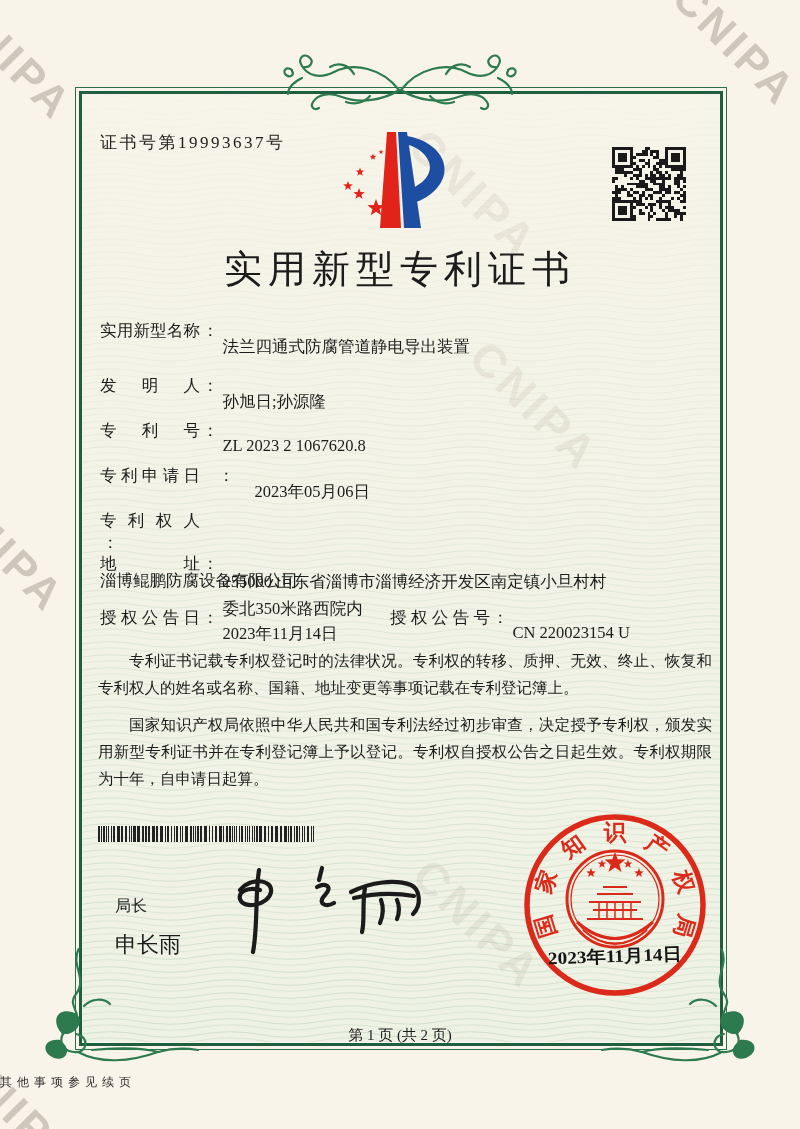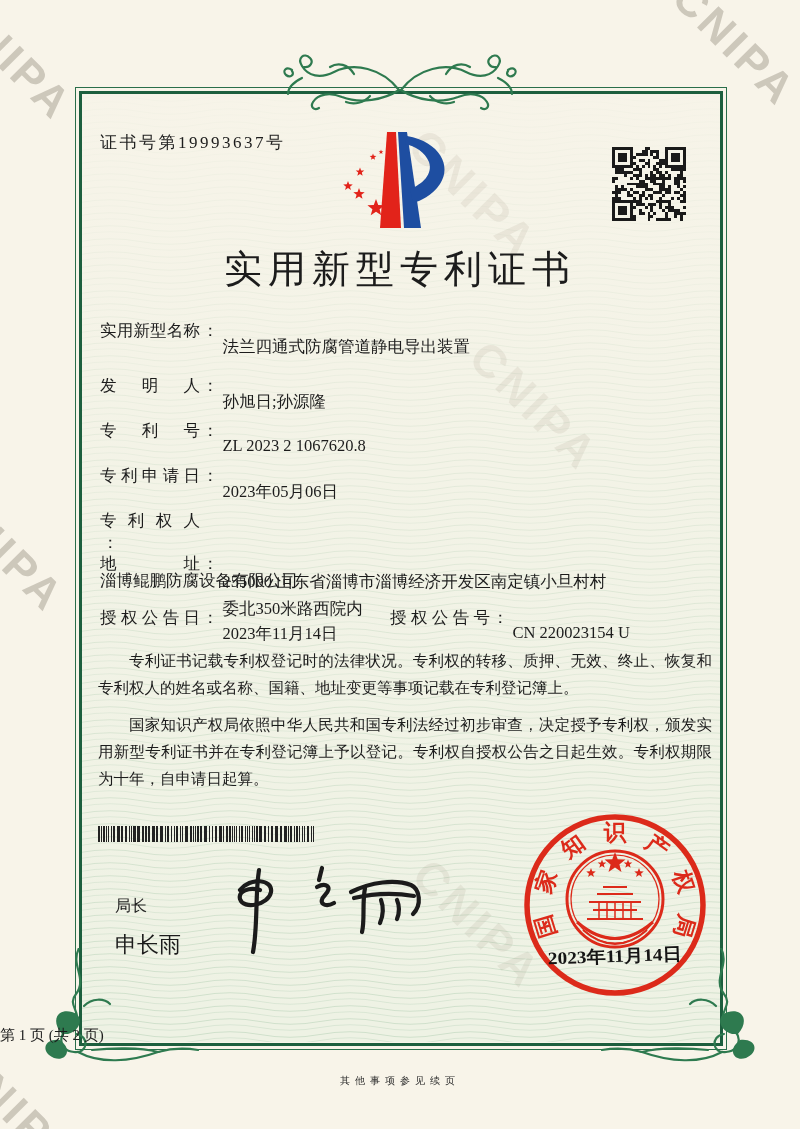--- a/index.html
+++ b/index.html
@@ -33,41 +33,41 @@
     font-size:17px; letter-spacing:2.5px;}
   .logo{position:absolute; left:330px; top:126px; z-index:4;}
   .qr{position:absolute; left:612px; top:147px; width:74px; height:74px; z-index:4;}
   .title{position:absolute; left:0; right:0; top:244px; z-index:4;
     text-align:center; font-size:38px; font-weight:normal; letter-spacing:6px;}
   
   .row{position:absolute; left:100px; z-index:4; font-size:16.5px; display:flex;}
   .flabel{display:inline-block; width:100px; text-align:justify; text-align-last:justify;}
   .fcolon{padding:0 4px 0 2px;}
   .fvalue{white-space:pre-wrap;margin-top:16px;}
-  .r0{top:320px;} .r1{top:375px;} .r2{top:420px;} .r3{top:465px;} .r4{top:510px;flex-direction:column;}
+  .r0{top:320px;} .r1{top:375px;} .r2{top:420px;} .r3{top:465px;gap:16px;} .r4{top:510px;flex-direction:column;}
   .r5{top:553px;} .r5 .fvalue{width:398px; line-height:1.62;}
   .r6{top:607px; width:612px;}
   .grant2{position:absolute; left:290px; top:0; display:flex;}
   .grant2 .flabel{width:100px;}
   
   .paras{position:absolute; left:98px; top:648px; width:614px; z-index:4;}
   .paras p{margin:0 0 10px 0; font-size:15.5px; line-height:1.74;
     text-indent:2em; text-align:justify;}
   
   .barcode{position:absolute; left:98px; top:826px; z-index:4;}
   .director-title{position:absolute; left:115px; top:896px; z-index:4;
     font-family:"Liberation Sans","DejaVu Sans",sans-serif; font-size:16px;}
   .director-name{position:absolute; left:115px; top:930px; z-index:4;
     font-family:Liberation Serif, serif; font-size:22px;}
   .signature{position:absolute; left:225px; top:860px; z-index:4;}
   .seal{position:absolute; left:520px; top:810px; z-index:5;}
   .footer-page{position:absolute; left:0; right:0; top:1026px; z-index:4;
-    font-size:15px;}
+    text-align:center; font-size:15px;}
   .continuation{position:absolute; left:0; right:0; top:1074px; z-index:4;
-    text-align:center; font-size:10px; letter-spacing:5px; color:#2d2d2d;}
+    text-align:left; font-size:12px; letter-spacing:5px; color:#2d2d2d;}
 </style>
 </head>
 <body>
 
 <div class="page">
 
   <svg class="interior-bg" width="642" height="950" viewBox="0 0 642 950">
     <defs>
       <pattern id="wave" width="120" height="13" patternUnits="userSpaceOnUse">
         <path d="M0 6.5 Q 30 1 60 6.5 T 120 6.5" fill="none" stroke="#cfe0cb" stroke-width="1"></path>

